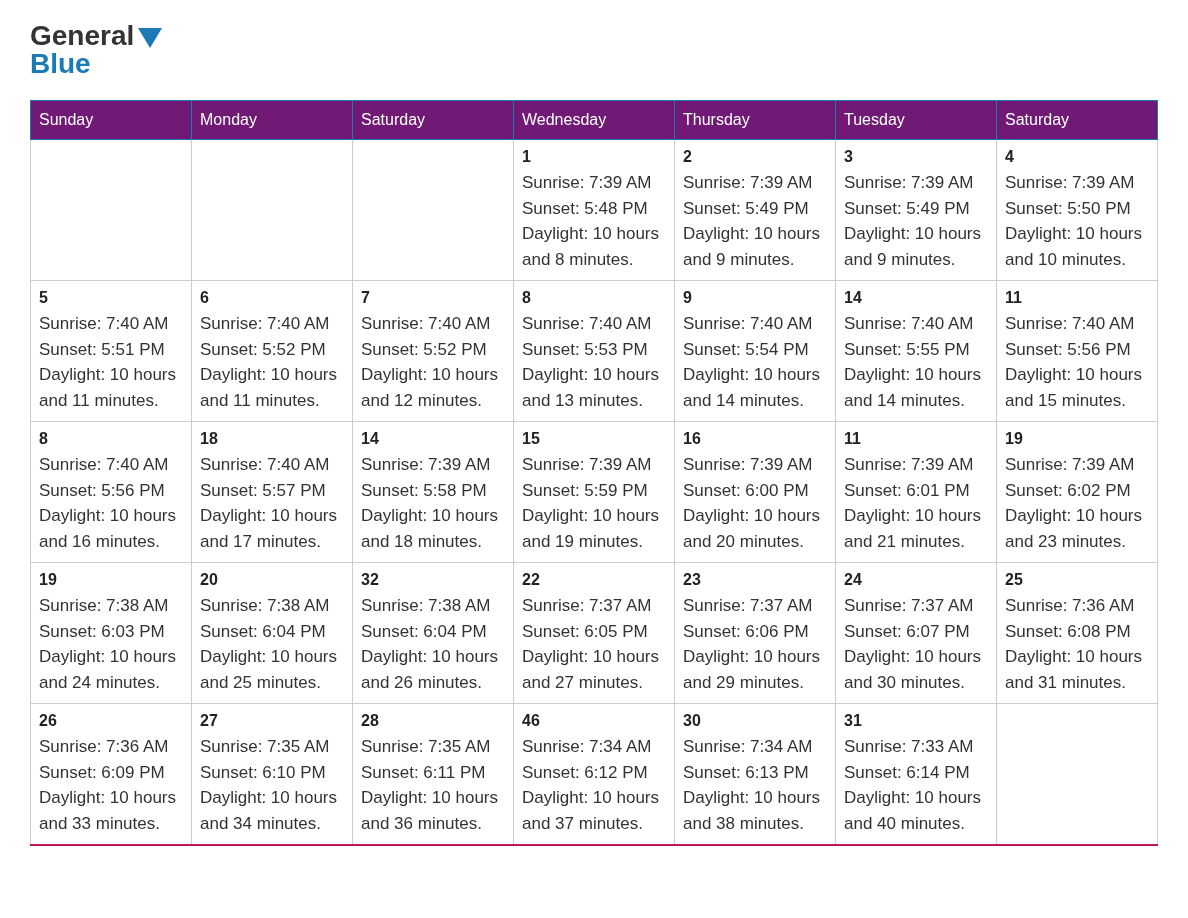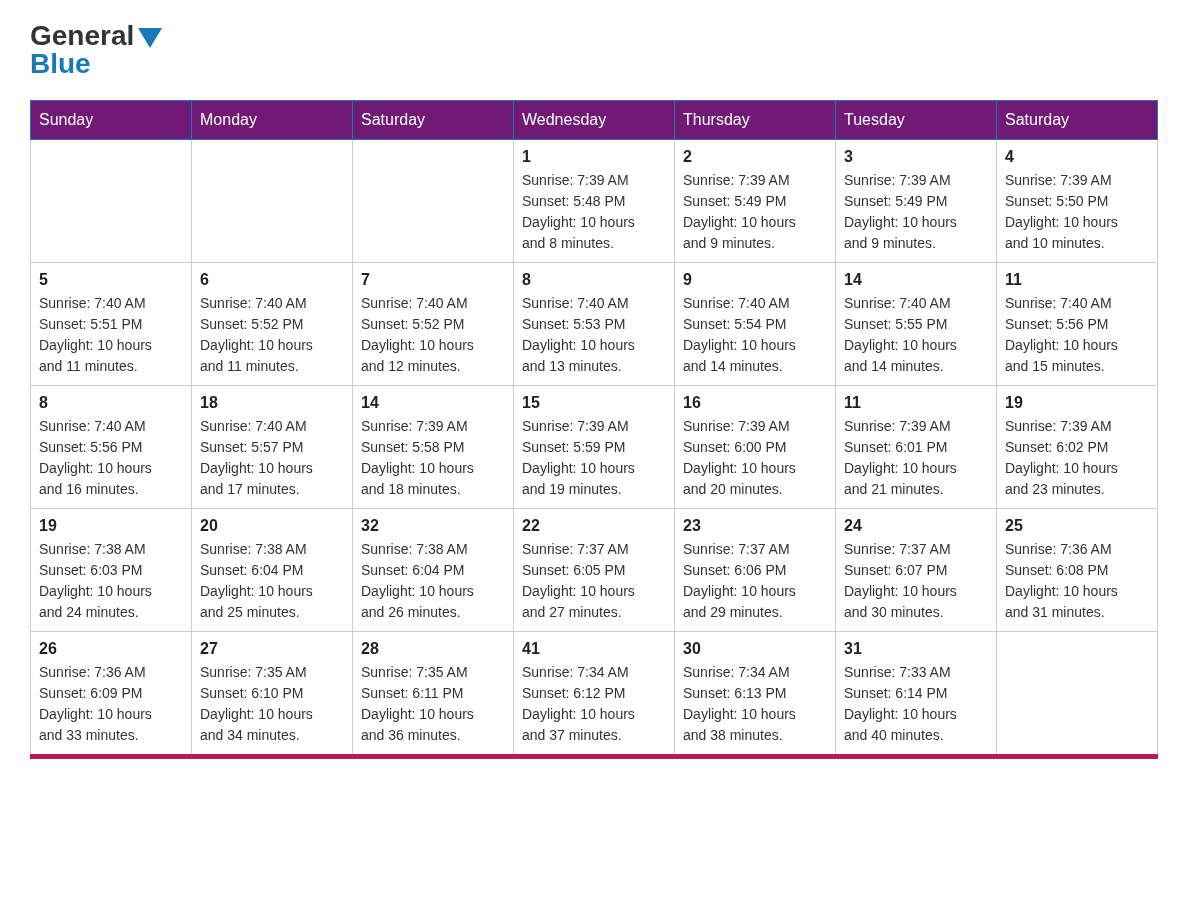--- a/index.html
+++ b/index.html
@@ -81,29 +81,29 @@
       color: #333;
     }
     .day-num {
       font-size: 16px;
       font-weight: bold;
       color: #222;
       display: block;
       margin-bottom: 4px;
     }
     .day-info {
-      font-size: 14px;
+      font-size: 17px;
       line-height: 1.5;
       color: #333;
     }
     .empty-cell {
       background: #fff;
     }
     tr:last-child td {
-      border-bottom: 5px solid #be185d;
+      border-bottom: 2px solid #be185d;
     }
   </style>
 </head>
 <body>
 
 <div class="header">
   <div class="logo">
     <div class="logo-general">
       <span>General</span>
       <div class="logo-triangle"></div>
@@ -243,21 +243,21 @@
         </td>
         <td>
           <span class="day-num">27</span>
           <div class="day-info">Sunrise: 7:35 AM<br>Sunset: 6:10 PM<br>Daylight: 10 hours<br>and 34 minutes.</div>
         </td>
         <td>
           <span class="day-num">28</span>
           <div class="day-info">Sunrise: 7:35 AM<br>Sunset: 6:11 PM<br>Daylight: 10 hours<br>and 36 minutes.</div>
         </td>
         <td>
-          <span class="day-num">41</span>
+          <span class="day-num">46</span>
           <div class="day-info">Sunrise: 7:34 AM<br>Sunset: 6:12 PM<br>Daylight: 10 hours<br>and 37 minutes.</div>
         </td>
         <td>
           <span class="day-num">30</span>
           <div class="day-info">Sunrise: 7:34 AM<br>Sunset: 6:13 PM<br>Daylight: 10 hours<br>and 38 minutes.</div>
         </td>
         <td>
           <span class="day-num">31</span>
           <div class="day-info">Sunrise: 7:33 AM<br>Sunset: 6:14 PM<br>Daylight: 10 hours<br>and 40 minutes.</div>
         </td>

